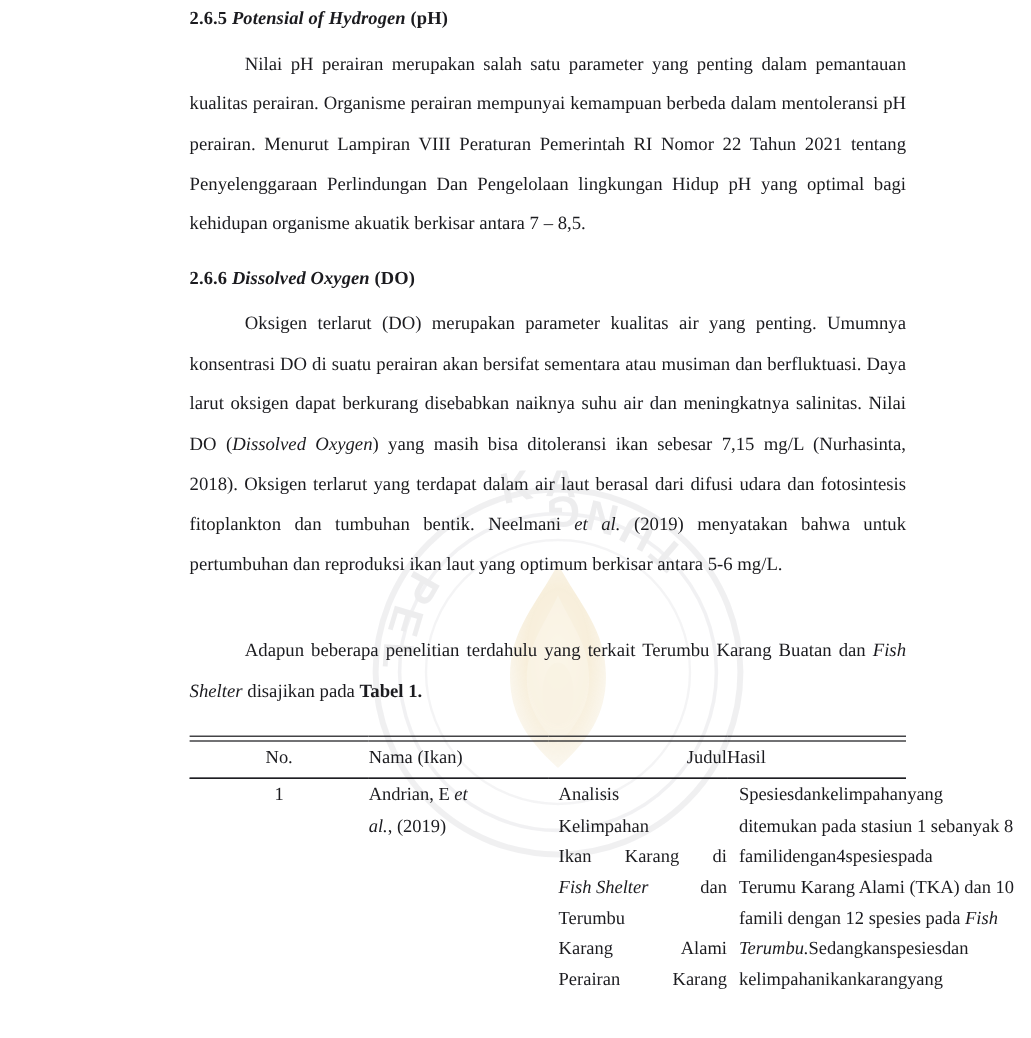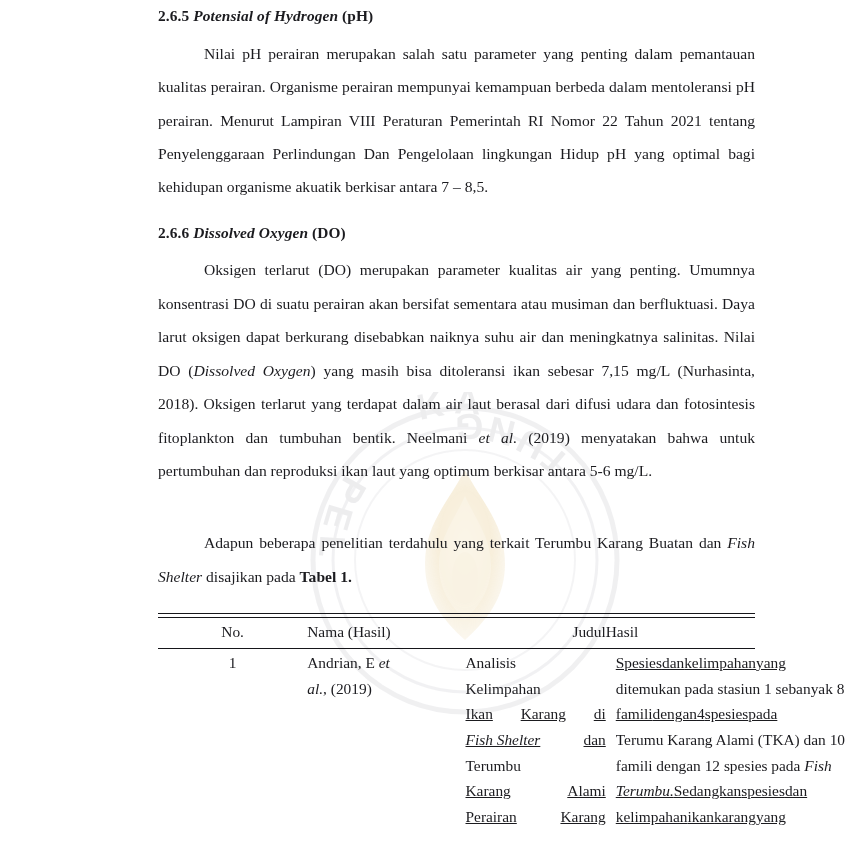--- a/index.html
+++ b/index.html
@@ -122,21 +122,20 @@
   }
   td.c-no { vertical-align: top; line-height: 25.6px; padding-top: 1px; }
   td.c-judul { padding-left: 9px; }
   td.c-hasil { padding-left: 10px; }
 
   td .ln { display: block; white-space: nowrap; }
   td .ln.just {
     display: flex;
     justify-content: space-between;
     white-space: nowrap;
-    text-decoration: underline;
   }
 </style>
 </head>
 <body>
 
 <div id="page">
 
   <div id="watermark">
     <svg viewBox="0 0 336 336" xmlns="http://www.w3.org/2000/svg" aria-hidden="true">
       <defs>
@@ -201,21 +200,21 @@
     <div style="height:9px"></div>
 
     <div id="tbl-wrap">
       <table class="tbl">
         <thead>
           <tr class="rule-top">
             <td colspan="4"></td>
           </tr>
           <tr>
             <th class="c-no">No.</th>
-            <th class="c-nama">Nama (Hasil)</th>
+            <th class="c-nama">Nama (Ikan)</th>
             <th class="c-judul">Judul</th>
             <th class="c-hasil">Hasil</th>
           </tr>
         </thead>
         <tbody id="tbody">
             <tr>
               <td class="c-no">1</td>
               <td class="c-nama">
                 <span class="ln"><span>Andrian, E </span><span class="ital">et</span></span>
                 <span class="ln"><span class="ital">al.</span><span>, (2019)</span></span>

